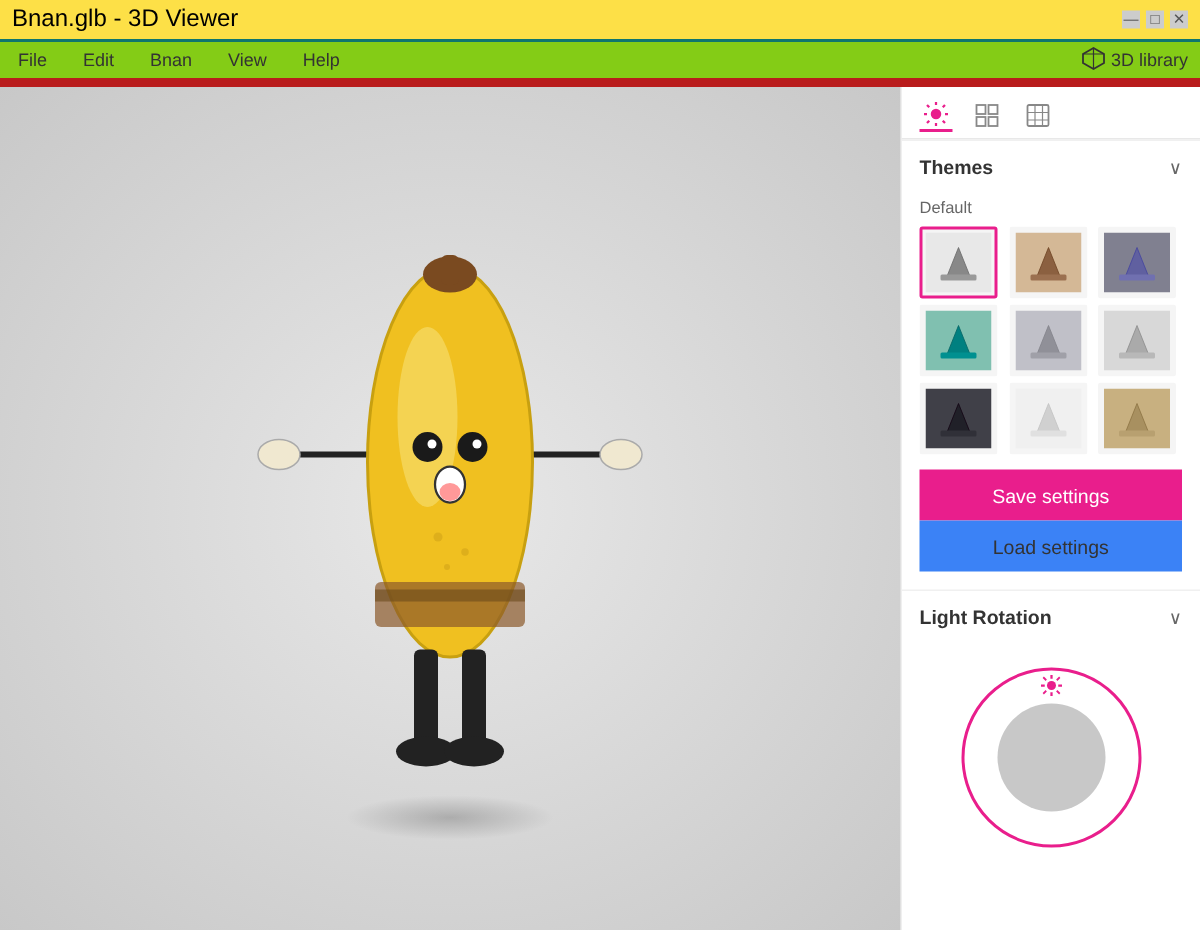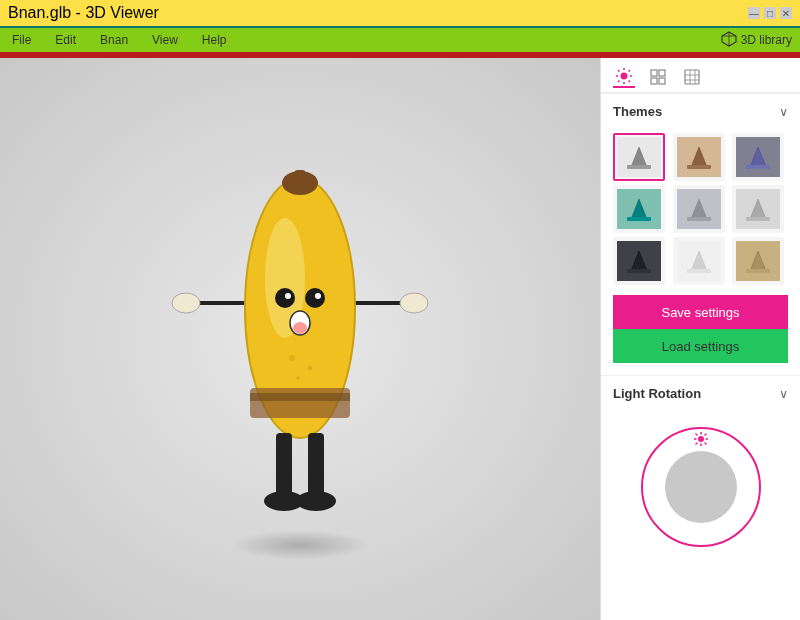--- a/index.html
+++ b/index.html
@@ -83,21 +83,21 @@
     }
     .theme-item.selected { border-color: #e91e8c; }
     .theme-item svg { width: 44px; height: 40px; }
 
     
     .btn-save {
       width: 100%; height: 34px; background: #e91e8c; border: none;
       color: #fff; font-size: 13px; cursor: pointer; margin-bottom: 0;
     }
     .btn-load {
-      width: 100%; height: 34px; background: #22c55e; border: none;
+      width: 100%; height: 34px; background: #3b82f6; border: none;
       color: #333; font-size: 13px; cursor: pointer;
     }
 
     
     #light-rotation-content { padding: 8px 12px 12px; display: flex; flex-direction: column; align-items: center; }
     .rotation-dial {
       width: 120px; height: 120px; position: relative; margin: 8px auto;
     }
     .dial-ring {
       width: 120px; height: 120px; border-radius: 50%;
@@ -233,20 +233,21 @@
       </div>
     </div>
 
 
     <div class="section">
       <div class="section-header">
         <span class="section-title">Themes</span>
         <span class="section-chevron">∨</span>
       </div>
       <div id="themes-content">
+        <div class="themes-label">Default</div>
         <div class="themes-grid">
 
           <div class="theme-item selected">
             <svg viewBox="0 0 44 40" xmlns="http://www.w3.org/2000/svg">
               <rect width="44" height="40" fill="#e8e8e8"></rect>
               <polygon points="14,30 22,10 30,30" fill="#888" stroke="#666" stroke-width="0.5"></polygon>
               <rect x="10" y="28" width="24" height="4" rx="1" fill="#999"></rect>
             </svg>
           </div>
 

